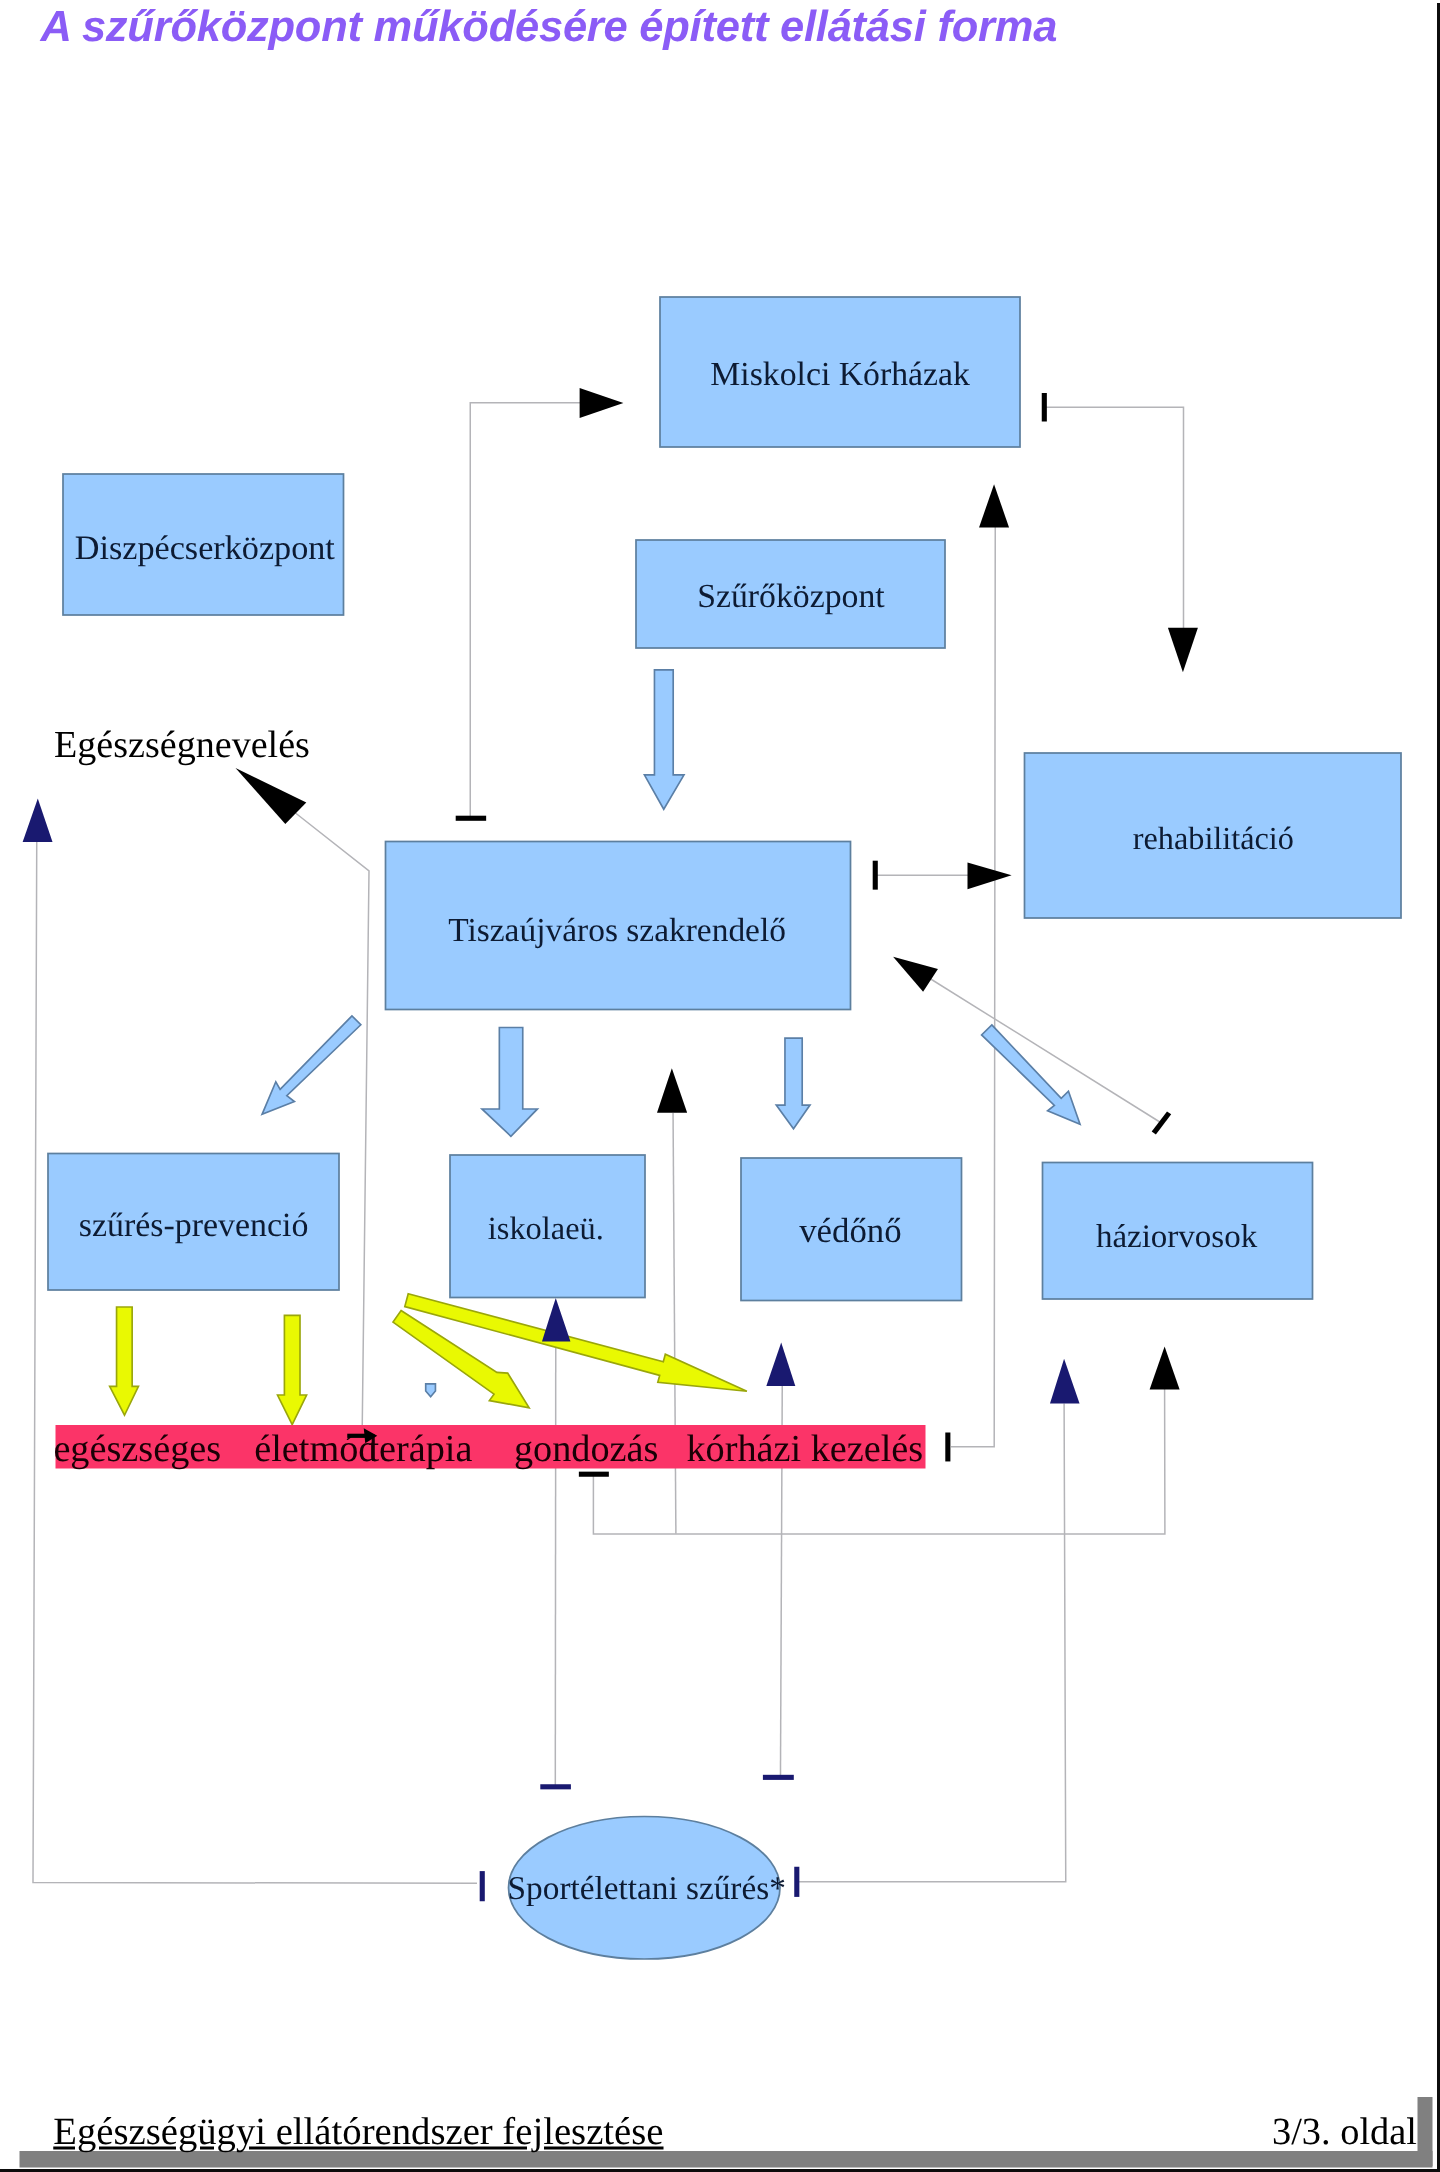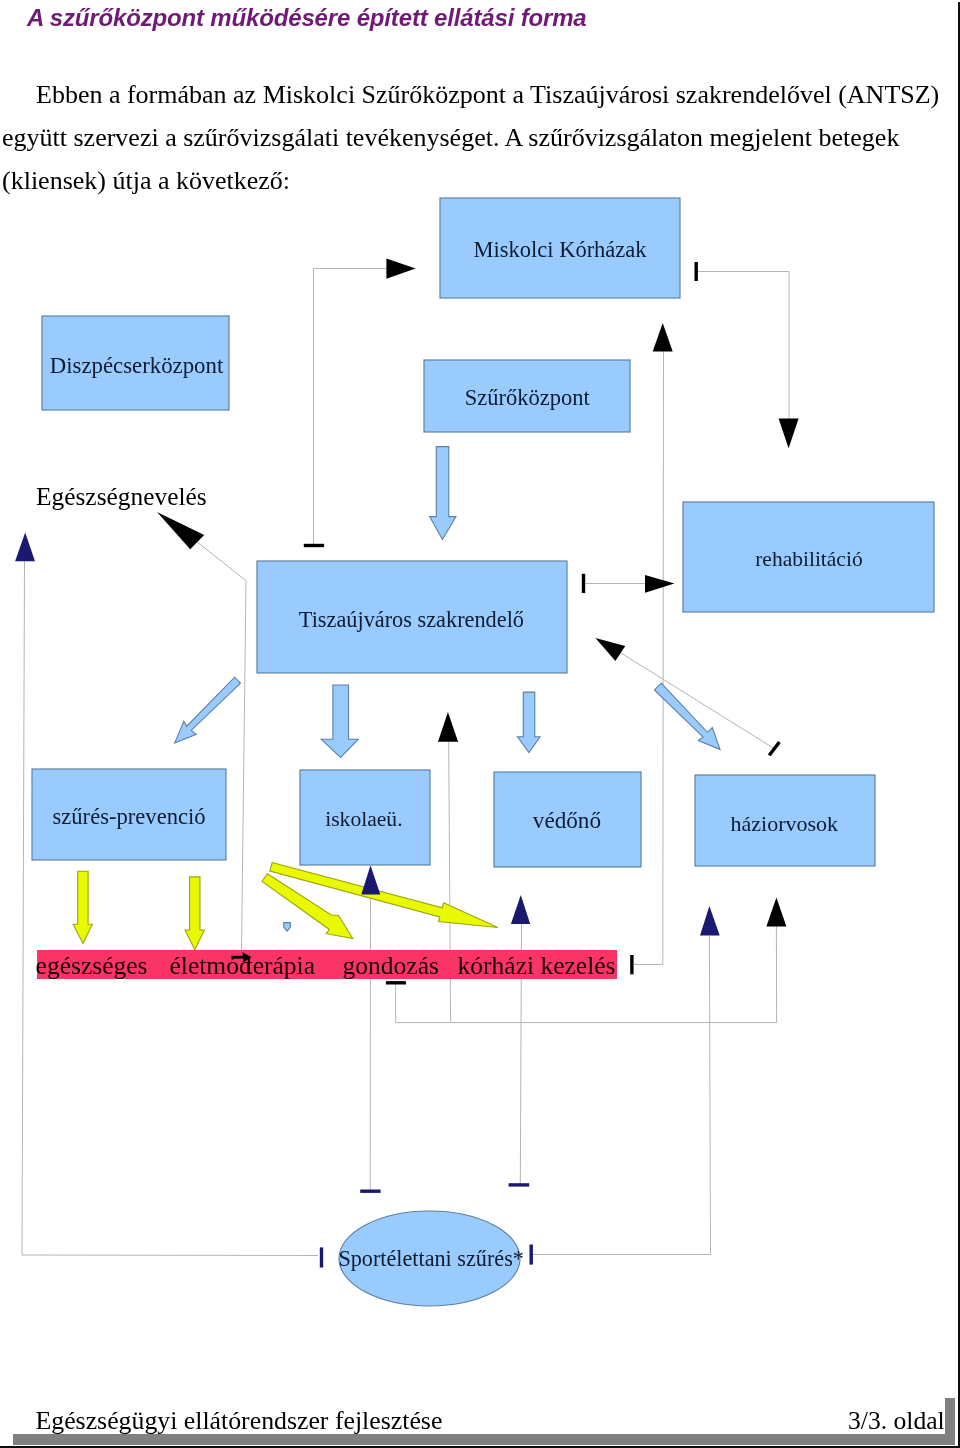--- a/index.html
+++ b/index.html
@@ -2,39 +2,38 @@
 <html lang="hu"><head>
 <meta charset="utf-8">
 <title>A szűrőközpont működésére épített ellátási forma</title>
 <style>
   html,body{margin:0;padding:0;}
   body{width:960px;height:1448px;background:#ffffff;overflow:hidden;
        font-family:"Liberation Serif", serif;color:#000;}
   .page{position:relative;width:960px;height:1448px;transform:translateZ(0);}
   .title{position:absolute;left:27px;top:1.3px;width:900px;
          font-family:"Liberation Sans", sans-serif;font-weight:bold;font-style:italic;
-         font-size:24px;line-height:34px;color:#701a75;letter-spacing:-0.16px;}
+         font-size:29px;line-height:34px;color:#8b5cf6;letter-spacing:-0.16px;}
   .intro{position:absolute;left:2px;top:73px;width:944px;text-indent:34px;
          font-size:26px;line-height:43.2px;text-align:left;}
   .diagram{position:absolute;left:0;top:0;width:960px;height:1448px;}
-  .footer-text{position:absolute;left:35.5px;top:1407.5px;font-size:25.8px;line-height:26px;}
+  .footer-text{position:absolute;left:35.5px;top:1407.5px;font-size:25.8px;line-height:26px;text-decoration:underline;}
   .footer-page{position:absolute;left:848px;top:1407.5px;font-size:25.6px;line-height:26px;}
   .footer-bar{position:absolute;left:12.5px;top:1434.3px;width:942px;height:10.5px;background:#808080;}
   .footer-bar-v{position:absolute;left:945px;top:1398.3px;width:9.8px;height:46px;background:#808080;}
   .footer-rule{position:absolute;left:0px;top:1446.3px;width:960px;height:1.7px;background:#0d0d0d;}
   .page-edge{position:absolute;left:958px;top:1.9px;width:1.5px;height:1446px;background:#0d0d0d;}
   .page-edge-outer{position:absolute;left:959.5px;top:0px;width:0.5px;height:1448px;background:#d6d6d6;}
 </style>
 </head>
 <body>
 
 <div class="page">
 
   <div class="title">A szűrőközpont működésére épített ellátási forma</div>
-  <div class="intro">Ebben a formában az Miskolci Szűrőközpont a Tiszaújvárosi szakrendelővel (ANTSZ) együtt szervezi a szűrővizsgálati tevékenységet. A szűrővizsgálaton megjelent betegek (kliensek) útja a következő:</div>
 
   <svg class="diagram" viewBox="0 0 960 1448" xmlns="http://www.w3.org/2000/svg">
 
     <g fill="none" stroke="#b4b4b8" stroke-width="1">
       <path d="M313.5,545 L313.5,268.5 L392,268.5"></path>
       <path d="M696.5,271.5 L789,271.5 L789,420"></path>
       <path d="M583.5,583.5 L648,583.5"></path>
       <path d="M197,542 L246,580.6 L241.5,950"></path>
       <path d="M634,964.5 L662.8,964.5 L663.5,351"></path>
       <path d="M774,748.5 L613,648"></path>

